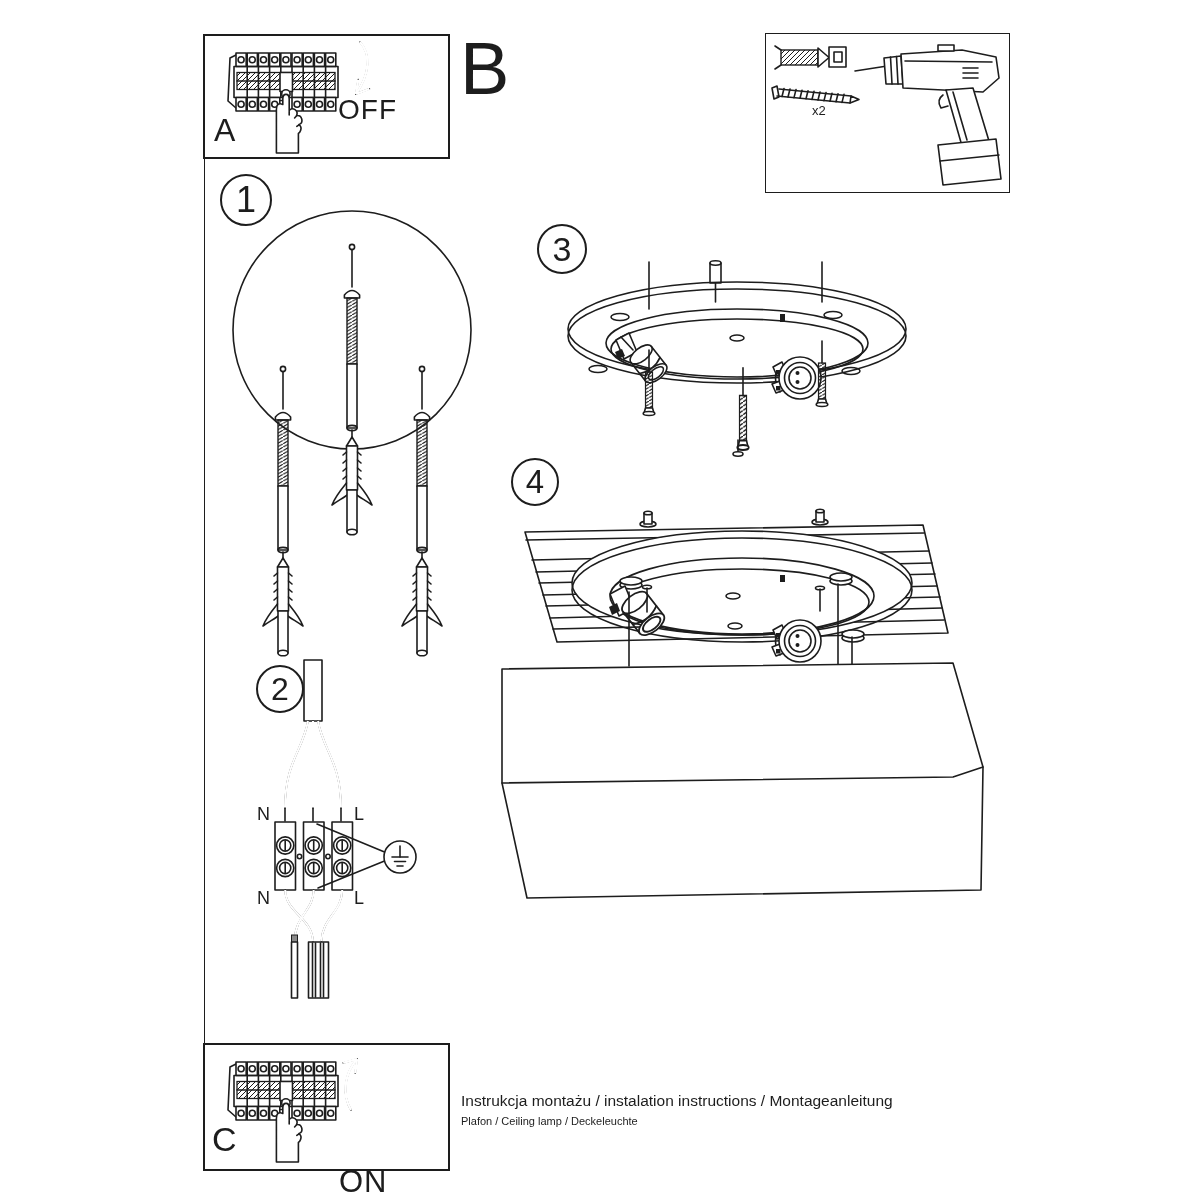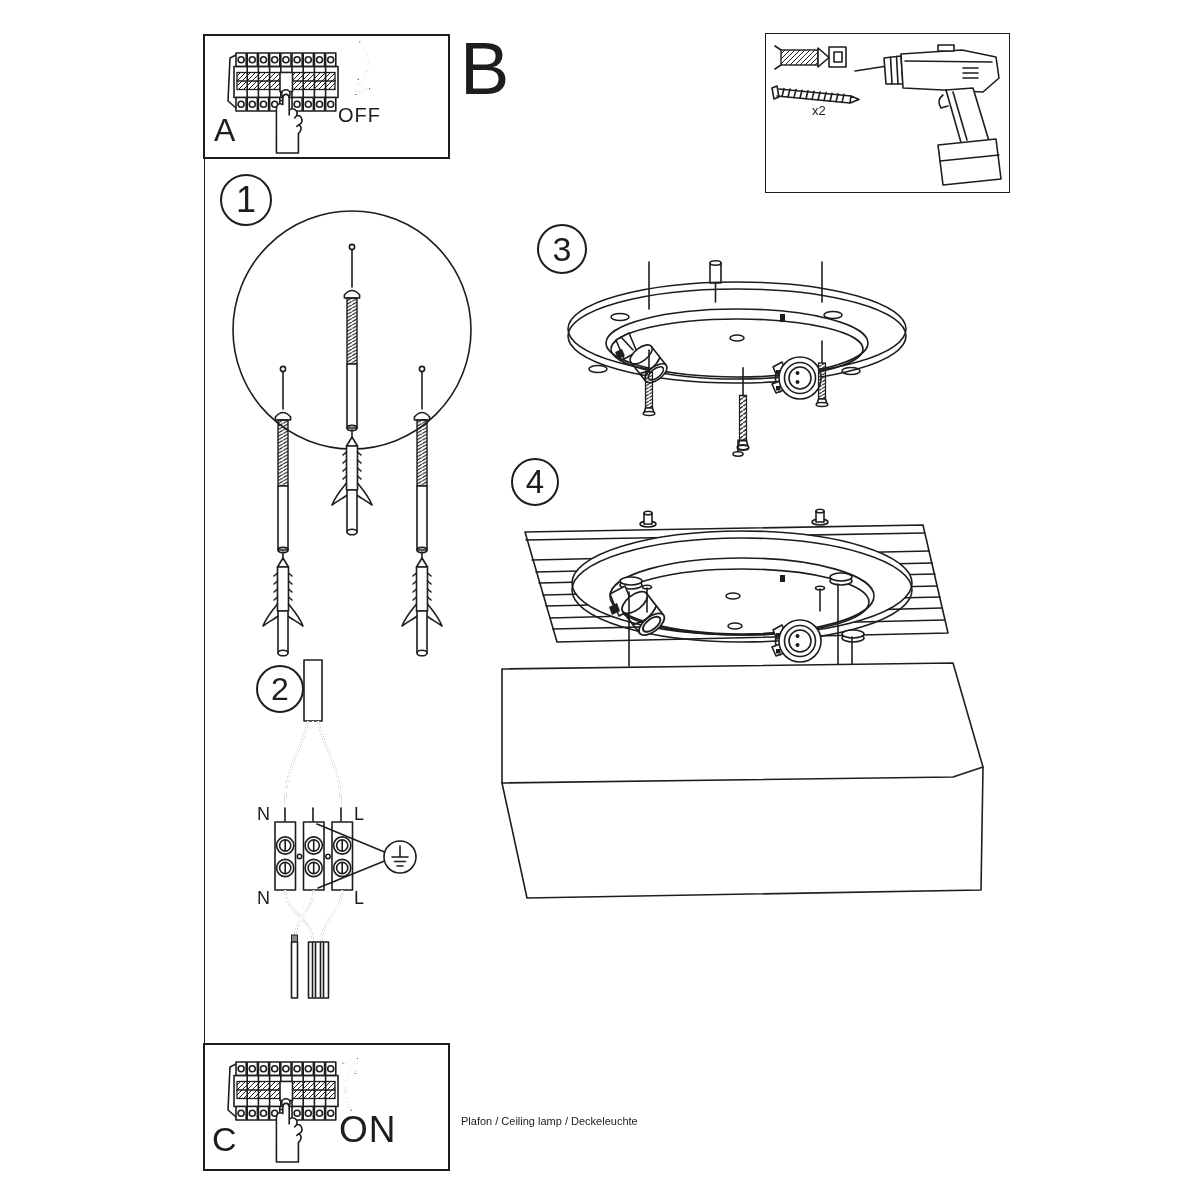--- a/index.html
+++ b/index.html
@@ -428,21 +428,21 @@
     </g>
   </g>
 </svg>
 
 <div class="box" style="left:203px;top:34px;width:243px;height:121px;"></div>
 <div class="box" style="left:765px;top:33px;width:243px;height:158px;border-width:1.6px;"></div>
 <div class="box" style="left:203px;top:1043px;width:243px;height:124px;"></div>
 <div class="vline" style="left:204px;top:155px;height:888px;"></div>
 
 <span class="lbl" style="left:214px;top:112px;font-size:32px;">A</span>
-<span class="lbl" style="left:338px;top:104px;font-size:20px;letter-spacing:1px;">OFF</span>
+<span class="lbl" style="left:338px;top:94px;font-size:28px;letter-spacing:1px;">OFF</span>
 <span class="lbl" style="left:460px;top:26px;font-size:74px;">B</span>
 <span class="lbl" style="left:812px;top:69px;font-size:13px;margin-top:34px;">x2</span>
 
 <div class="badge" style="left:220px;top:174px;width:48px;height:48px;font-size:36px;">
       <span>1</span>
     </div>
 <div class="badge" style="left:256px;top:665px;width:44px;height:44px;font-size:32px;">
       <span>2</span>
     </div>
 <div class="badge" style="left:537px;top:224px;width:46px;height:46px;font-size:34px;">
@@ -451,17 +451,18 @@
 <div class="badge" style="left:511px;top:458px;width:44px;height:44px;font-size:33px;">
       <span>4</span>
     </div>
 
 <span class="lbl" style="left:257px;top:804px;font-size:18px;">N</span>
 <span class="lbl" style="left:354px;top:804px;font-size:18px;">L</span>
 <span class="lbl" style="left:257px;top:888px;font-size:18px;">N</span>
 <span class="lbl" style="left:354px;top:888px;font-size:18px;">L</span>
 
 <span class="lbl" style="left:212px;top:1120px;font-size:34px;">C</span>
-<span class="lbl" style="left:339px;top:1109px;font-size:37px;letter-spacing:1px;">ON</span>
-
+<span class="lbl" style="left:339px;top:1164px;font-size:31px;letter-spacing:1px;">ON</span>
+
+<span class="lbl" style="left:461px;top:1092px;font-size:15.5px;">Instrukcja montażu / instalation instructions / Montageanleitung</span>
 <span class="lbl" style="left:461px;top:1115px;font-size:11px;text-align:right;">Plafon / Ceiling lamp / Deckeleuchte</span>
 
 </div>
 
 </body></html>

